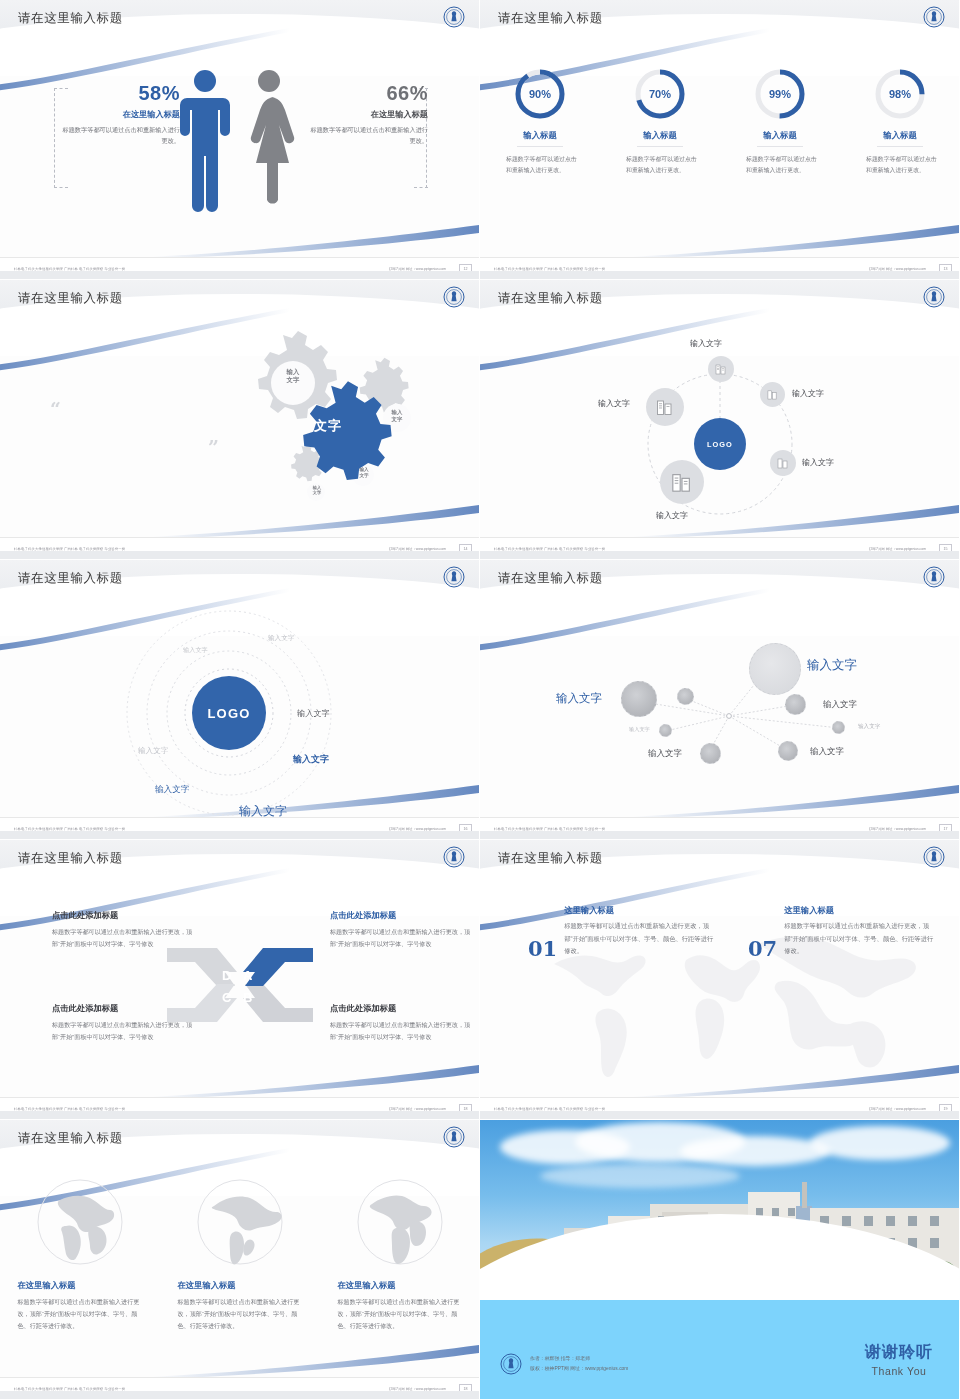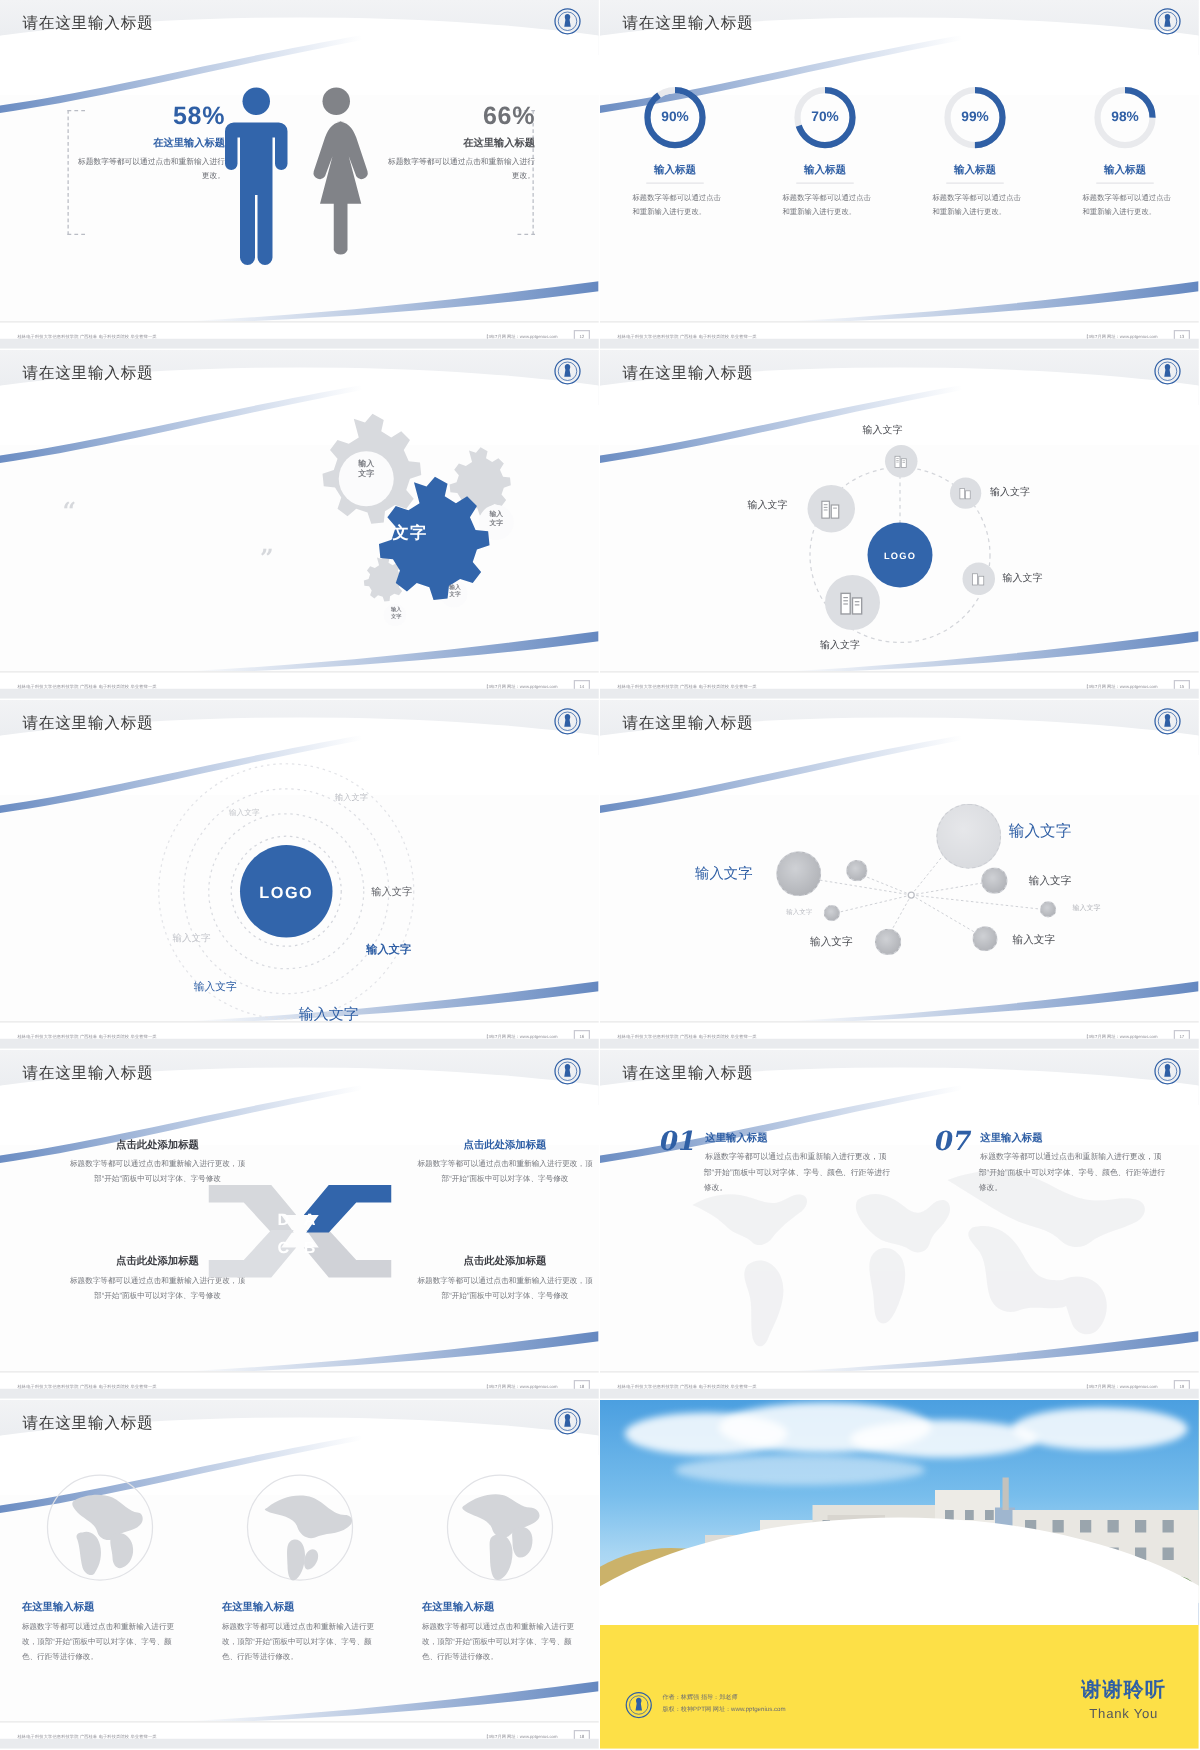--- a/index.html
+++ b/index.html
@@ -162,55 +162,55 @@
   
   .s6{position:absolute; left:0; top:40px; width:480px; height:215px;}
   .s6-node{
     position:absolute; border-radius:50%;
     background:radial-gradient(circle at 42% 38%,#cfd1d5,#a9abb0);
     border:1px dashed #cdcfd4;
   }
   .s6-lbl{position:absolute; white-space:nowrap;}
 
   
-  .s7-blk{position:absolute; width:148px;text-align:center;}
+  .s7-blk{position:absolute; width:148px;}
   .s7-h{font-size:8.3px; font-weight:bold; color:#3c3e44; margin-bottom:5px;}
   .s7-h.blue{color:#2f5fa5;}
   .s7-p{font-size:6.1px; color:#75777d; line-height:1.95;}
   .s7-art{position:absolute; left:165px; top:100px; width:150px; height:90px;}
 
   
   .s8-map{
     position:absolute; left:40px; top:80px; width:400px; height:160px;
     opacity:.5;
   }
   .s8-blk{position:absolute; top:62px; width:190px;}
   .s8-num{
-    font-size:21px; font-weight:bold; font-style:italic; color:#2f5fa5;
+    font-size:21px; font-weight:bold; color:#2f5fa5;
     font-family:"DejaVu Serif","Liberation Serif",serif;
-    float:left; line-height:1; margin-right:7px;
+    float:left; line-height:1; margin-right:7px;margin-top:36px;
   }
   .s8-h{font-size:8.3px; font-weight:bold; color:#2f5fa5; padding-top:3px;}
   .s8-p{
     font-size:6.3px; color:#75777d; line-height:2.0; margin-top:4px;
     padding-left:35px;
   }
 
   
   .s9-row{
     position:absolute; left:0; top:58px; width:480px;
     display:flex; justify-content:space-around;
   }
   .s9-item{width:125px;}
   .s9-globe{width:88px; height:88px; margin:0 auto 14px;}
   .s9-h{font-size:8.3px; font-weight:bold; color:#2f5fa5; margin-bottom:5px;}
   .s9-p{font-size:6.1px; color:#75777d; line-height:1.95;}
 
   
-  .s10{position:absolute; inset:0; background:#fde047;}
+  .s10{position:absolute; inset:0; background:#7dd3fc;}
   .s10-photo{
     position:absolute; left:0; top:0; width:480px; height:180px;
     overflow:hidden;
   }
   .s10-sky{
     position:absolute; inset:0;
     background:linear-gradient(180deg,#4b9fe0 0%,#77bdec 42%,#a9d6f3 68%,#cfe6f6 100%);
   }
   .s10-cloud{position:absolute; background:rgba(255,255,255,.85); border-radius:50%; filter:blur(3px);}
   .s10-arc{

